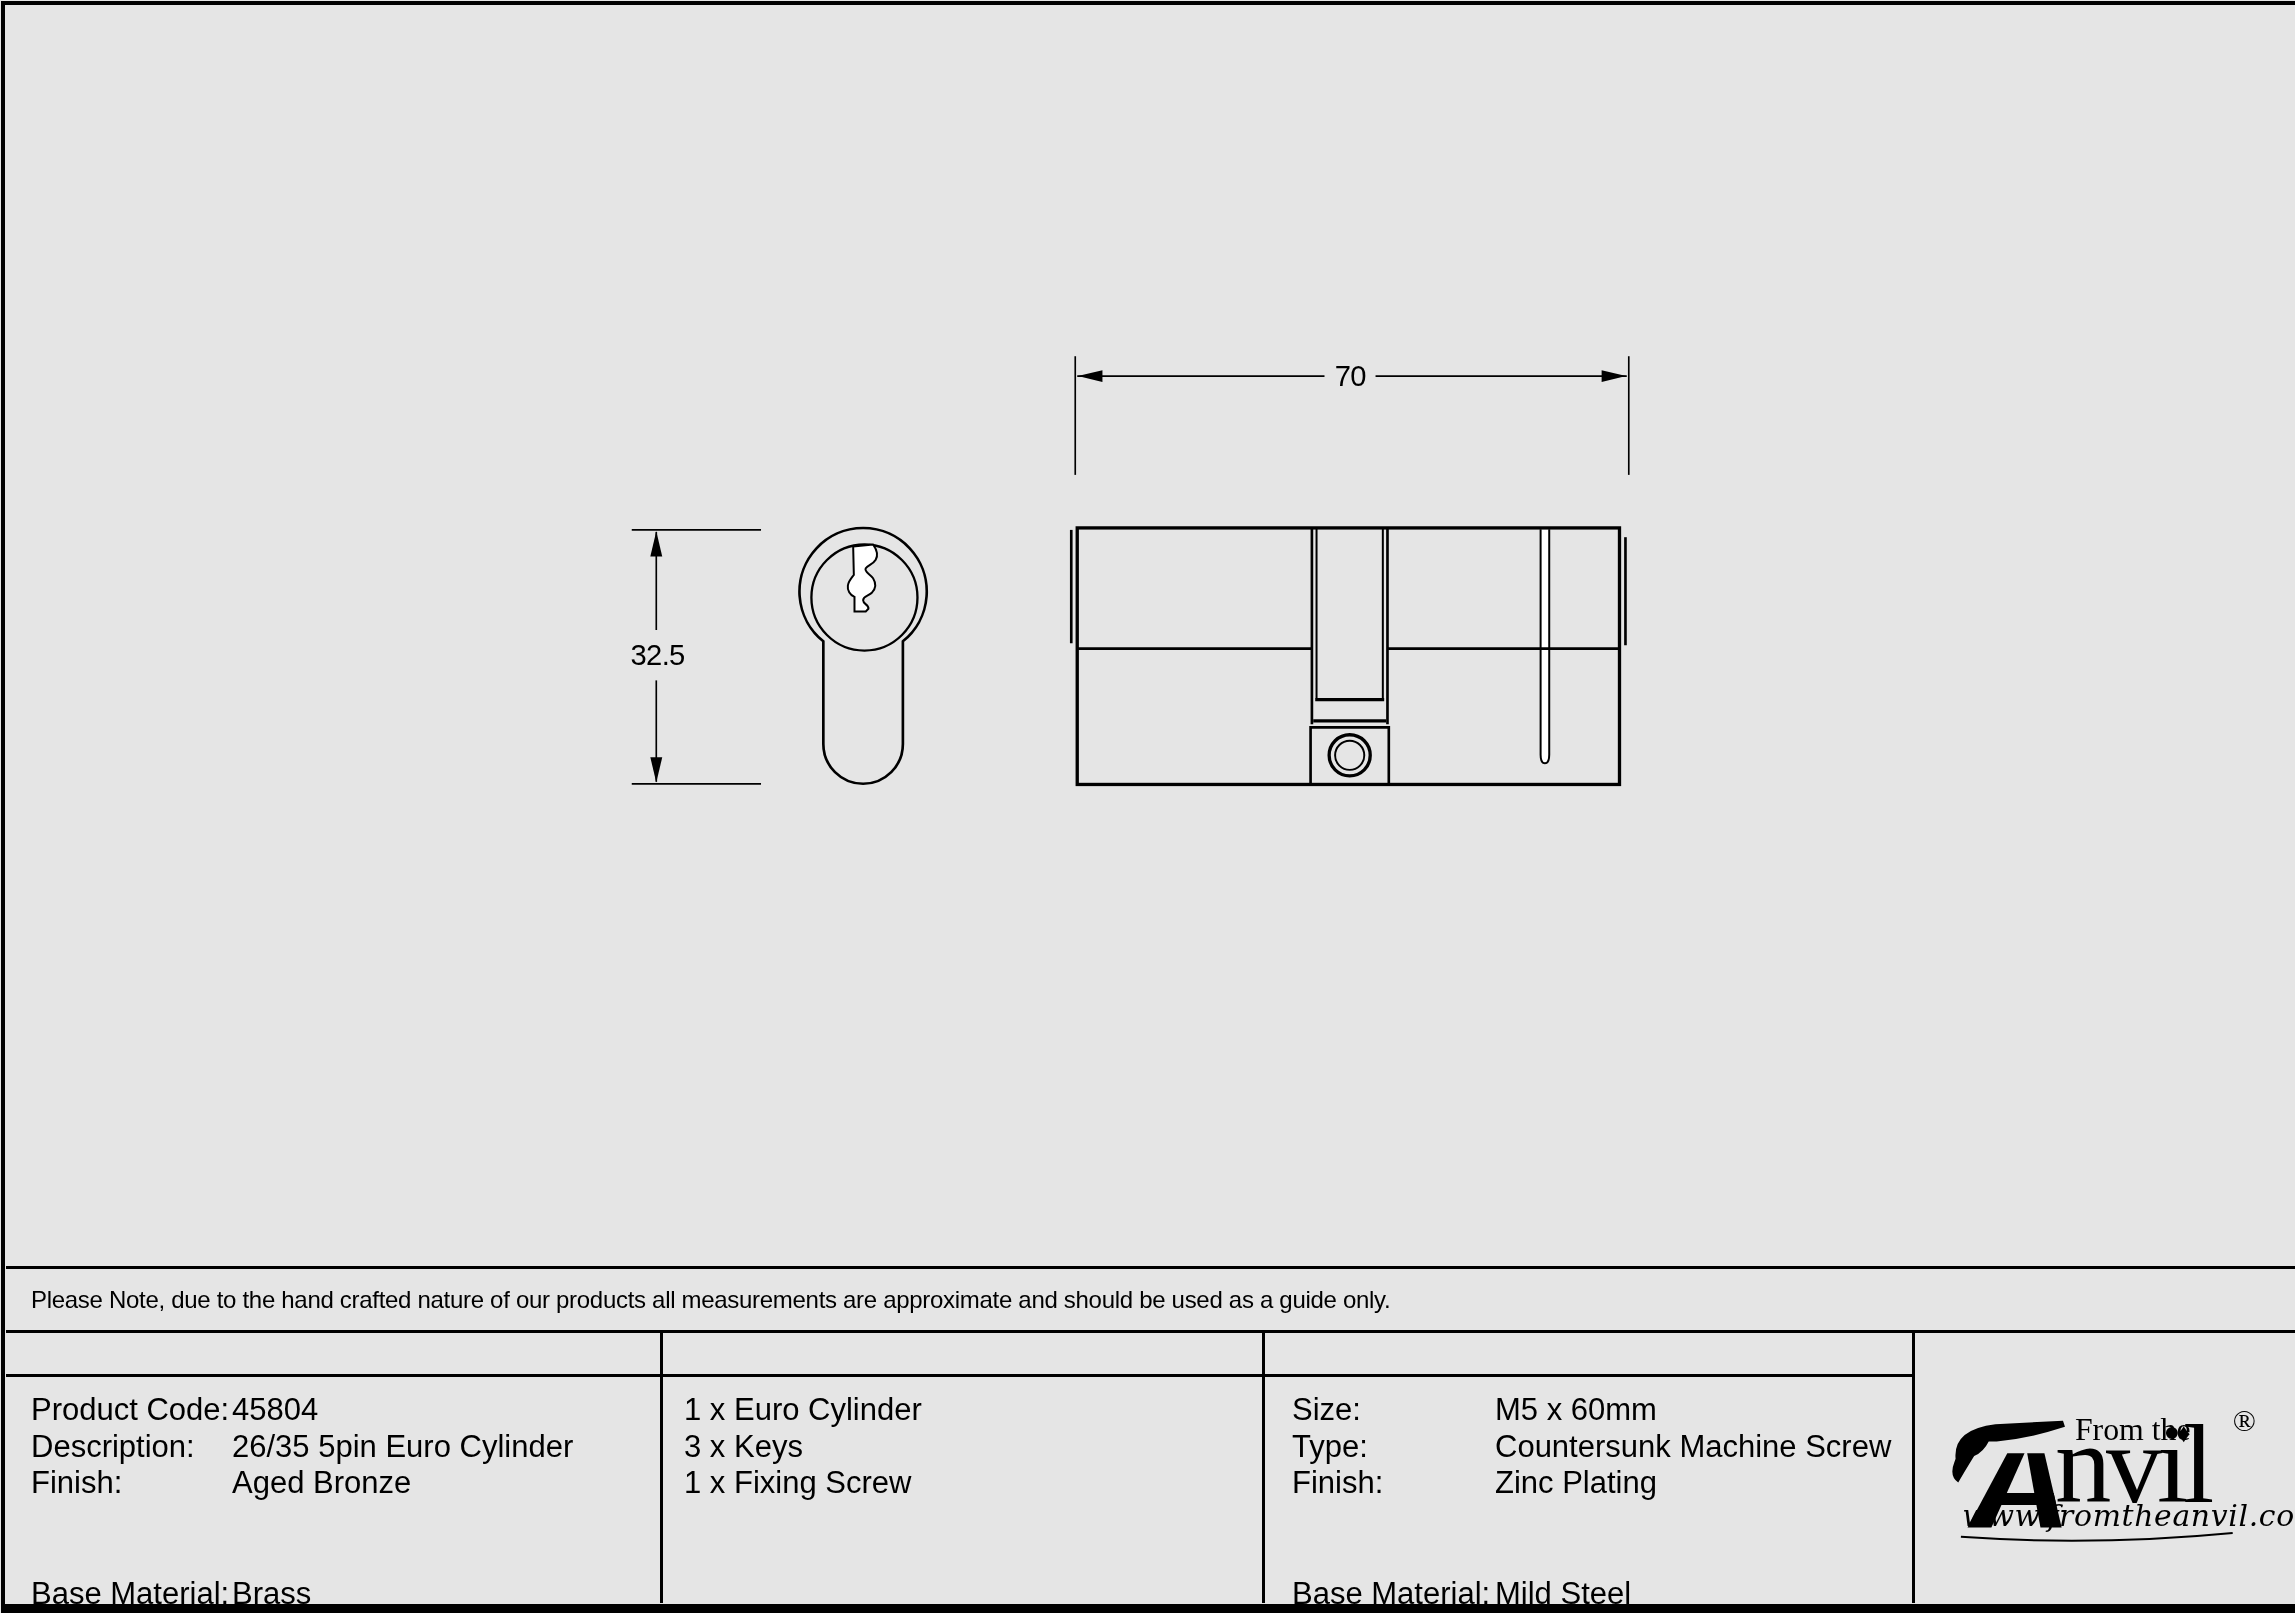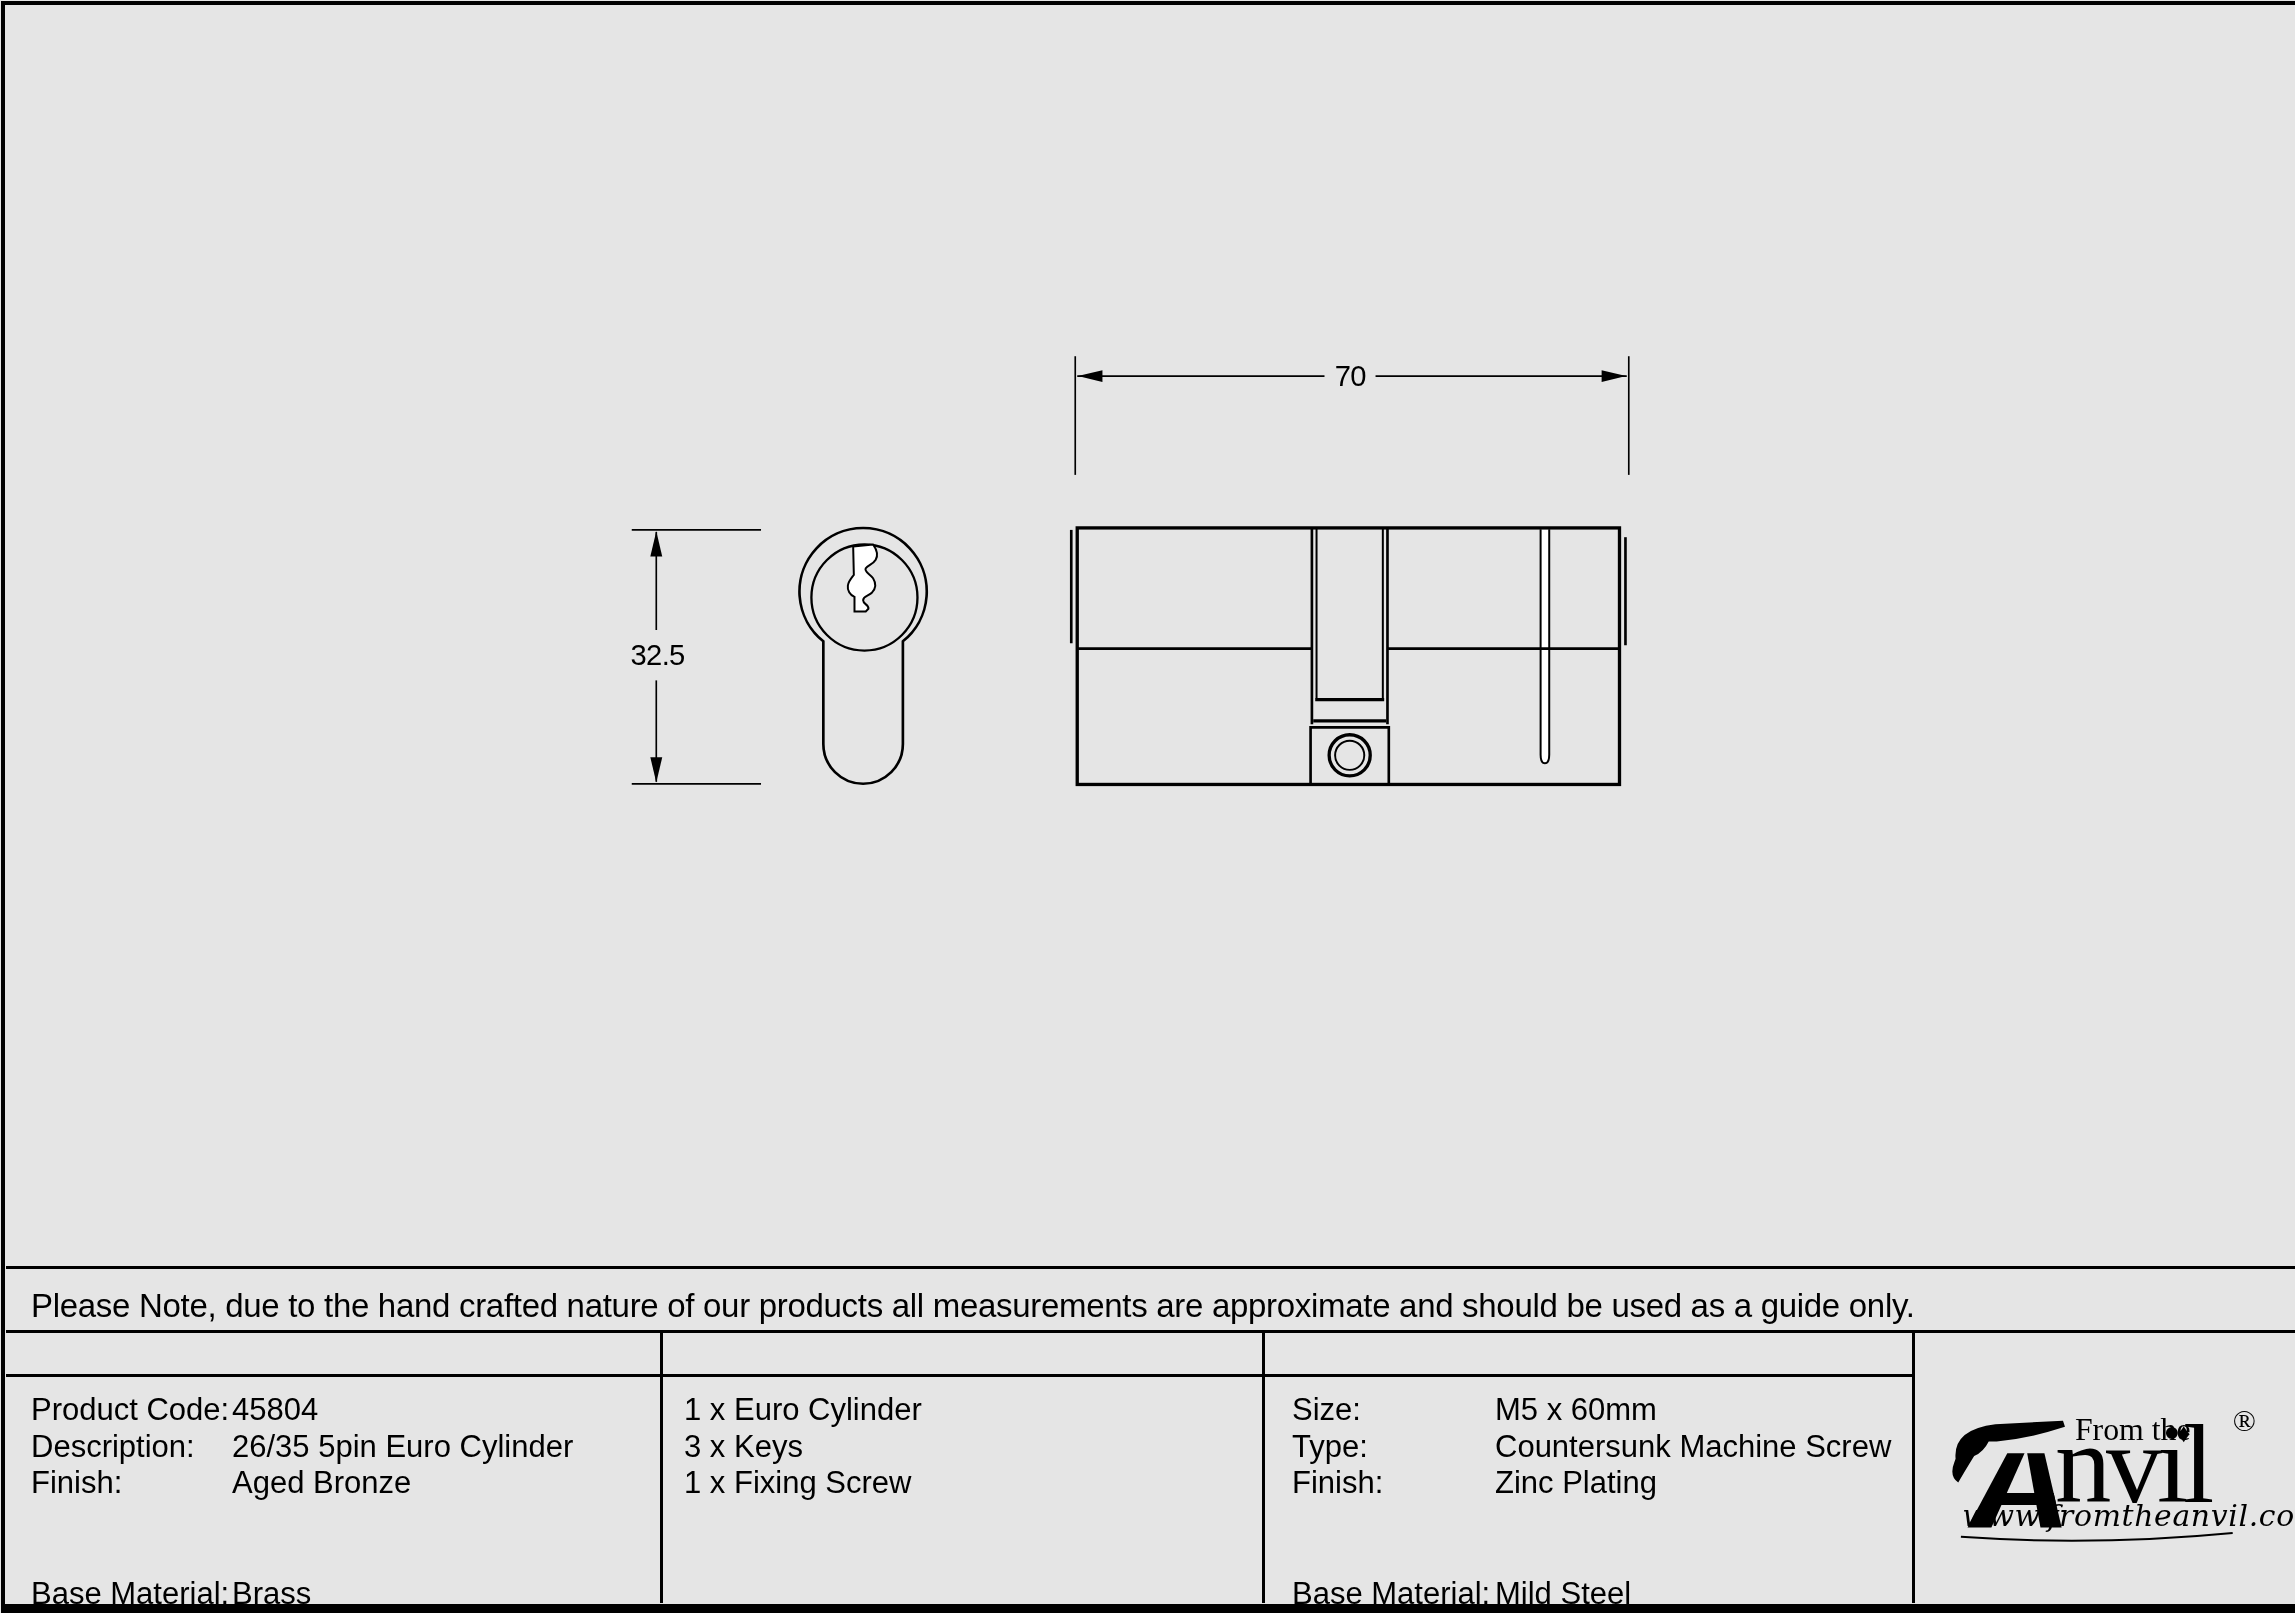--- a/index.html
+++ b/index.html
@@ -4,21 +4,21 @@
 <style>
   html,body{margin:0;padding:0;background:#fff;}
   .page{position:relative;width:2295px;height:1614px;background:#e5e5e5;overflow:hidden;
         font-family:"Liberation Sans",sans-serif;color:#000;padding-left:30px;}
   .sheet{position:absolute;left:1.3px;top:1.3px;right:1.3px;bottom:1.3px;
          border:4.6px solid #000;border-bottom-width:9.3px;}
   svg.draw{position:absolute;left:0;top:0;width:2295px;height:1614px;pointer-events:none;}
   .hline{position:absolute;background:#000;}
   .vline{position:absolute;background:#000;width:3.3px;}
   .txt{position:absolute;white-space:nowrap;letter-spacing:-0.3px;}
-  .note-text{left:31px;top:1269px;height:71px;line-height:61px;font-size:33px;margin-top:6px;}
+  .note-text{left:31px;top:1269px;height:71px;line-height:61px;font-size:24px;}
   .hdr-row{position:absolute;left:0;top:1334px;height:40px;line-height:40px;font-size:26.5px;width:100%;}
   .data-row{position:absolute;left:0;height:36px;line-height:36px;font-size:31px;width:100%;}
   .c-label{position:absolute;left:31px;}
   .c-value{position:absolute;left:232px;}
   .c-pack{position:absolute;left:684px;}
   .c-fxlabel{position:absolute;left:1292px;}
   .c-fxvalue{position:absolute;left:1495px;}
   .dimtext{font-family:"Liberation Sans",sans-serif;font-size:44px;fill:#000;letter-spacing:-1px;}
   .logoserif{font-family:"Liberation Serif",serif;fill:#000;}
   .logoscript{font-family:"DejaVu Serif",serif;font-style:italic;fill:#000;}

